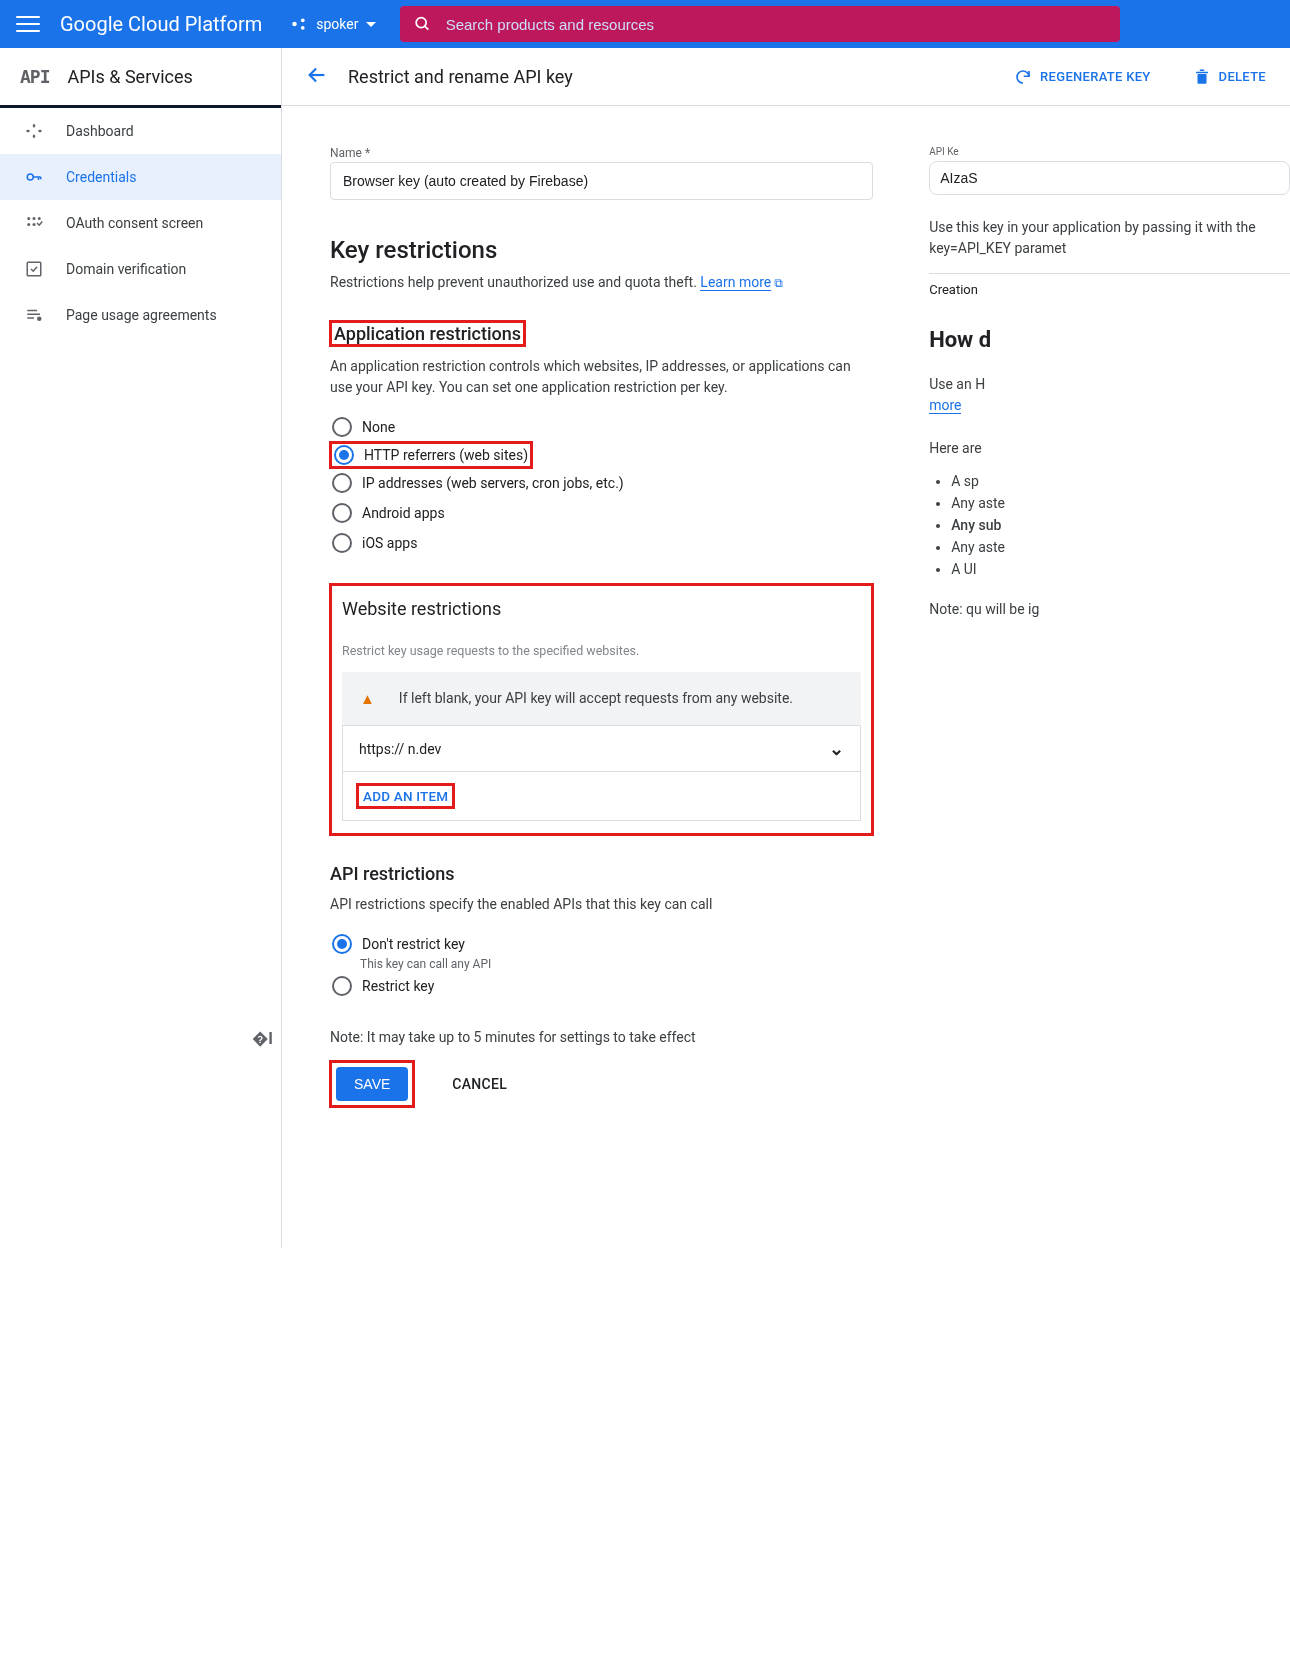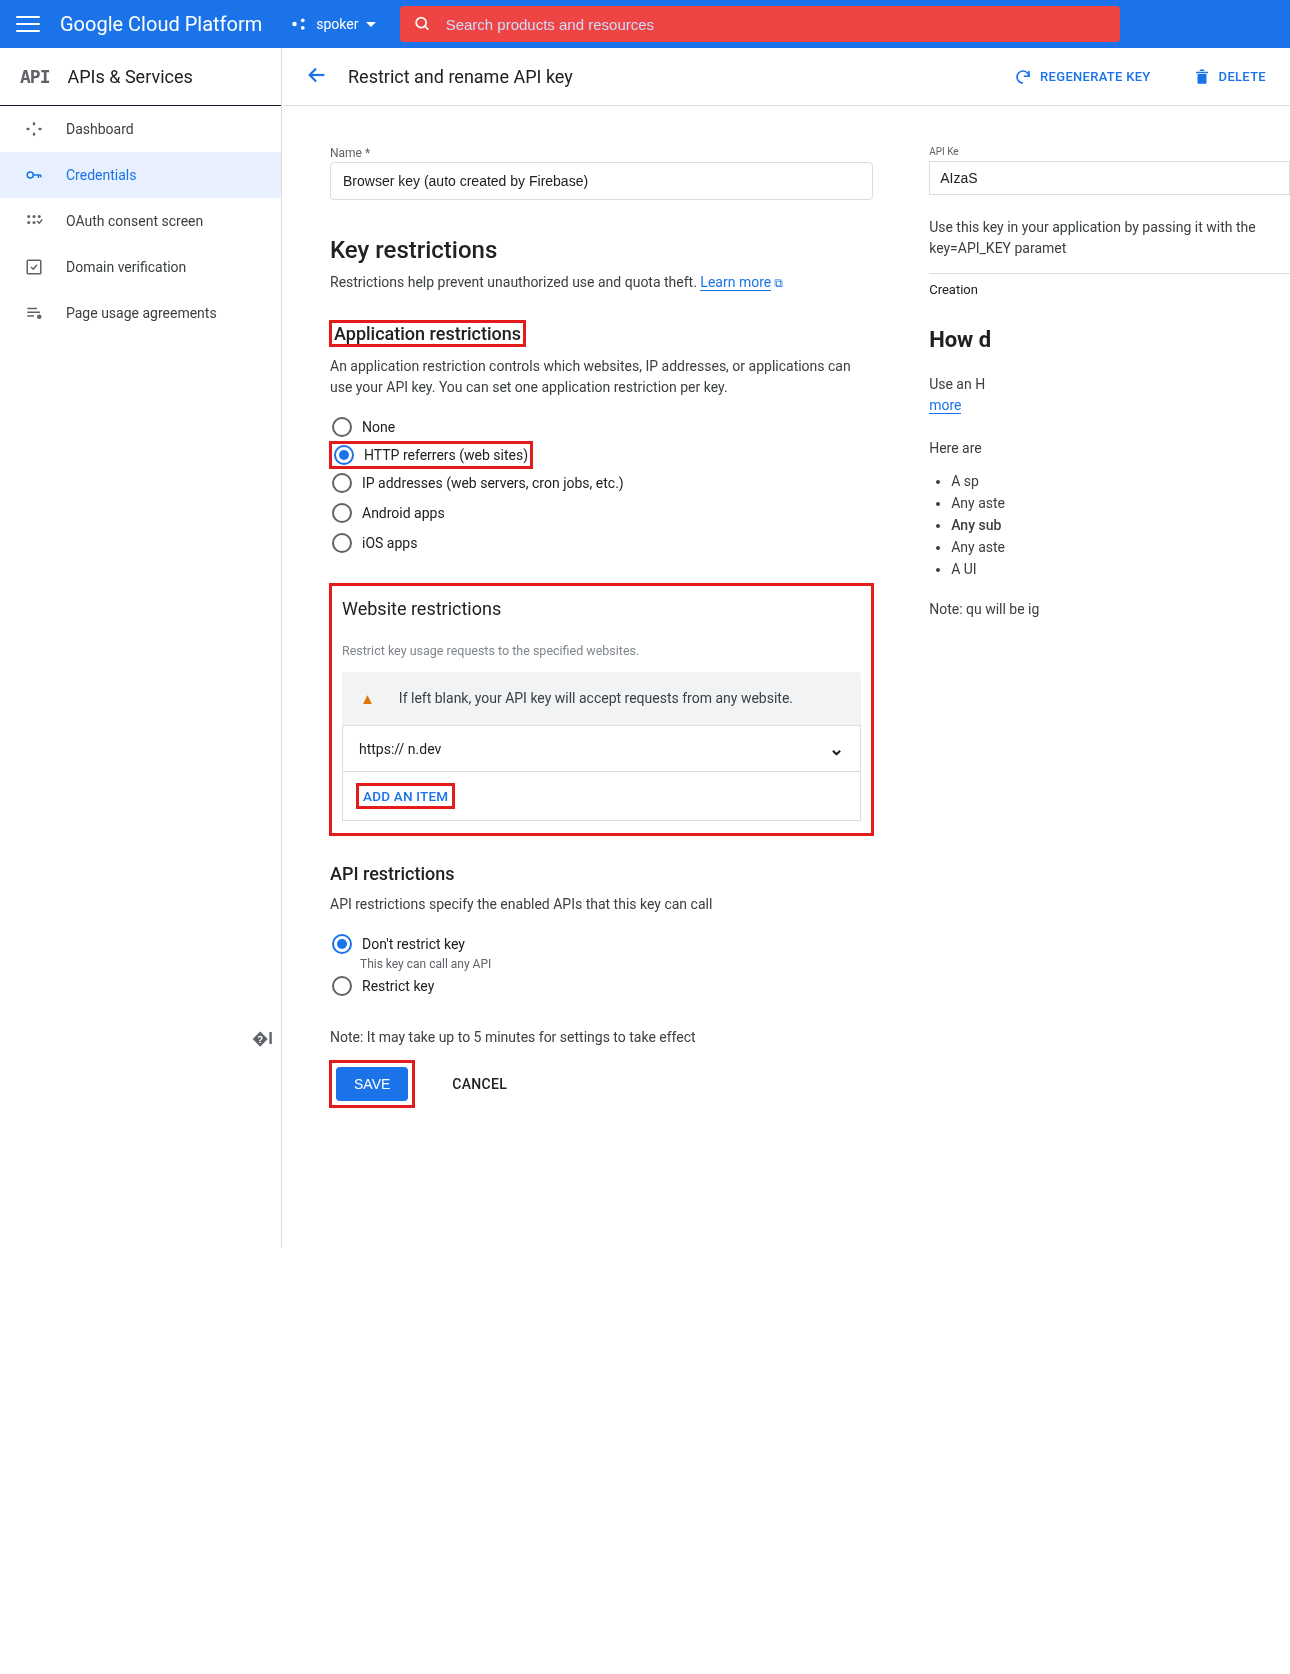--- a/index.html
+++ b/index.html
@@ -4,28 +4,28 @@
 <style>
 * { box-sizing: border-box; margin: 0; padding: 0; }
 body { font-family: Roboto, "Helvetica Neue", Arial, sans-serif; font-size: 14px; color: #202124; background: #fff; overflow-x: hidden; width: 1290px; }
 .topbar { background: #1a73e8; height: 48px; display: flex; align-items: center; color: #fff; padding: 0 16px; position: relative; }
 .hamburger { width: 24px; height: 24px; display: flex; flex-direction: column; justify-content: center; gap: 5px; cursor: pointer; margin-right: 20px; }
 .hamburger span { display: block; height: 2px; background: #fff; border-radius: 1px; }
 .brand { font-size: 20px; font-weight: 400; margin-right: 28px; white-space: nowrap; }
 .project-picker { display: flex; align-items: center; gap: 8px; cursor: pointer; margin-right: 24px; font-size: 14px; }
 .project-icon { width: 18px; height: 18px; }
 .dropdown-caret { width: 0; height: 0; border-left: 5px solid transparent; border-right: 5px solid transparent; border-top: 5px solid #fff; }
-.searchbar { flex: 1; max-width: 720px; background: #ef4444; height: 36px; border-radius: 4px; display: flex; align-items: center; padding: 0 14px; color: #c9ddf7; }
+.searchbar { flex: 1; max-width: 720px; background: #be185d; height: 36px; border-radius: 4px; display: flex; align-items: center; padding: 0 14px; color: #c9ddf7; }
 .searchbar svg { margin-right: 14px; }
 .searchbar input { background: transparent; border: none; outline: none; color: #fff; font-size: 15px; width: 100%; }
 .searchbar input::placeholder { color: #cedffa; }
 
 .shell { display: flex; }
 .sidebar { width: 282px; border-right: 1px solid #dadce0; min-height: 1200px; position: relative; }
-.sidebar-title { display: flex; align-items: center; gap: 18px; padding: 18px 20px; border-bottom: 1px solid #0f172a; }
+.sidebar-title { display: flex; align-items: center; gap: 18px; padding: 18px 20px; border-bottom: 3px solid #0f172a; }
 .sidebar-title .api-logo { font-family: monospace; font-weight: 700; font-size: 18px; letter-spacing: -1px; color: #5f6368; }
 .sidebar-title .title-text { font-size: 18px; color: #202124; }
 .nav-item { display: flex; align-items: center; gap: 22px; padding: 13px 24px; cursor: pointer; font-size: 14px; color: #3c4043; }
 .nav-item .icon { width: 20px; height: 20px; display: flex; align-items: center; justify-content: center; color: #5f6368; }
 .nav-item.active { background: #e8f0fe; color: #1a73e8; }
 .nav-item.active .icon { color: #1a73e8; }
 .collapse-handle { position: absolute; bottom: 200px; right: 8px; cursor: pointer; color: #5f6368; font-size: 16px; }
 
 .content { flex: 1; min-width: 0; }
 .page-header { display: flex; align-items: center; padding: 16px 24px; border-bottom: 1px solid #dadce0; gap: 20px; }
@@ -74,21 +74,21 @@
 .add-item-btn { color: #1a73e8; font-weight: 500; font-size: 13.5px; letter-spacing: 0.2px; padding: 4px 6px; cursor: pointer; display: inline-block; }
 .add-item-btn.highlight-red { outline: 3px solid #e41b1b; }
 
 .note { font-size: 14px; color: #3c4043; margin-top: 28px; }
 .button-row { margin-top: 16px; display: flex; align-items: center; gap: 22px; }
 .save-btn { background: #1a73e8; color: #fff; border: none; border-radius: 4px; padding: 9px 18px; font-size: 14px; font-weight: 500; cursor: pointer; }
 .save-wrap.highlight-red { padding: 6px; display: inline-block; }
 .cancel-btn { font-size: 14px; font-weight: 500; color: #202124; cursor: pointer; letter-spacing: 0.3px; margin-left: 16px; }
 
 .right-col .rlabel { font-size: 10px; color: #5f6368; }
-.key-box { border: 1px solid #dadce0; border-radius: 0; padding: 8px 10px; font-size: 14px; margin-top: 4px; font-family: Arial; }
+.key-box { border: 1px solid #dadce0; border-radius: 8px; padding: 8px 10px; font-size: 14px; margin-top: 4px; font-family: Arial; }
 .rdesc { font-size: 14px; color: #3c4043; margin-top: 22px; line-height: 1.5; }
 .rsep { border-top: 1px solid #dadce0; margin-top: 14px; padding-top: 8px; font-size: 13px; }
 .rh2 { font-size: 22px; margin-top: 30px; }
 ul.tips { margin: 14px 0 0 22px; }
 ul.tips li { font-size: 14px; color: #3c4043; margin: 6px 0; }
 </style>
 </head>
 <body>
 
 <div class="topbar">

